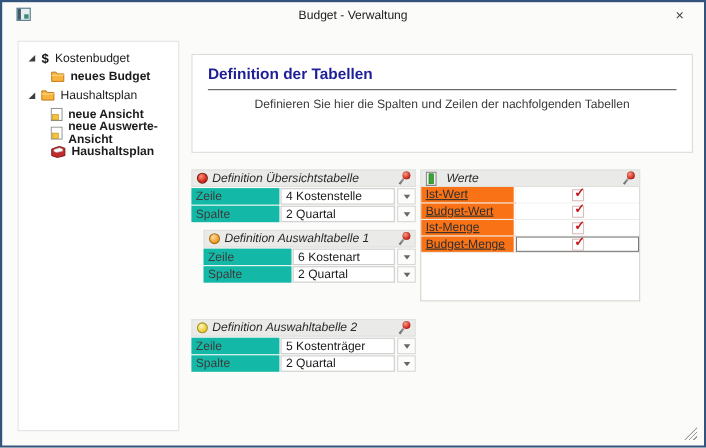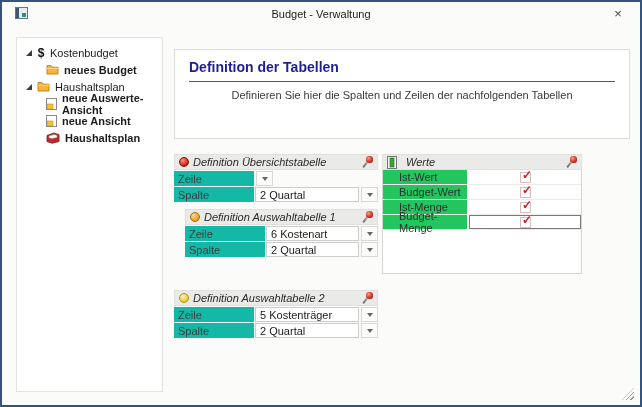--- a/index.html
+++ b/index.html
@@ -59,22 +59,22 @@
     font-size:11px; color:#1c1c1c; display:flex; align-items:center; padding-left:4px; }
   .dd-btn { width:17px; flex:none; margin-left:2px; background:#fcfcfb;
     border:1px solid #d8d8d5; display:flex; align-items:center; justify-content:center; cursor:pointer; }
   .dd-arrow { width:0; height:0; border-left:3px solid transparent;
     border-right:3px solid transparent; border-top:4px solid #666; }
   #table-1 { top:152px; } #table-2 { top:207px;padding-left:11px; } #table-3 { top:262px;margin-top:26px; }
   
   .werte { position:absolute; left:380px; top:152px; width:200px; }
   .werte-body { border:1px solid #d4d4d0; border-top:none; background:#fff; height:104px; }
   .w-row { display:flex; height:15px; border-bottom:1px solid #ebebe8; }
-  .w-lbl { width:86px; flex:none; background:#22c55e; border-right:2px solid #fff;
-    font-size:11px; color:#2e2e2e; display:flex; align-items:center; padding-left:16px; }
+  .w-lbl { width:86px; flex:none; background:#f97316; border-right:2px solid #fff;
+    font-size:11px; color:#2e2e2e; display:flex; align-items:center; padding-left:4px;text-decoration:underline; }
   .w-val { flex:1; display:flex; align-items:center; justify-content:center; background:#fff; }
   .w-val.focused { border:1px solid #7a7a78; }
   .chk { width:11px; height:11px; border:1px solid #d9bdbd; background:#fff;
     display:flex; align-items:center; justify-content:center; cursor:pointer; }
   .chk-mark { color:#c41e1e; font-size:12px; font-weight:bold; line-height:10px;
     margin-top:-4px; margin-right:-4px; }
   
   .resize-grip { position:absolute; right:6px; bottom:5px; width:12px; height:12px;
     background:repeating-linear-gradient(135deg, transparent 0 2px, #9a9a9a 2px 3px);
     clip-path:polygon(100% 0, 100% 100%, 0 100%); cursor:nwse-resize; }
@@ -115,30 +115,30 @@
       </span>
       <span>Haushaltsplan</span>
     </div>
     <div class="tree-item lvl1">
       <span class="ticon">
         <svg width="11" height="12" viewBox="0 0 11 12">
           <rect x="0.5" y="0.5" width="10" height="11" fill="#fff" stroke="#8a8a8a"></rect>
           <rect x="1.5" y="6" width="5.5" height="5" fill="#f3c33a" stroke="#c89020" stroke-width="0.6"></rect>
         </svg>
       </span>
-      <span>neue Auswerte-Ansicht</span>
+      <span>neue Ansicht</span>
     </div>
     <div class="tree-item lvl1">
       <span class="ticon">
         <svg width="11" height="12" viewBox="0 0 11 12">
           <rect x="0.5" y="0.5" width="10" height="11" fill="#fff" stroke="#8a8a8a"></rect>
           <rect x="1.5" y="6" width="5.5" height="5" fill="#f3c33a" stroke="#c89020" stroke-width="0.6"></rect>
         </svg>
       </span>
-      <span>neue Ansicht</span>
+      <span>neue Auswerte-Ansicht</span>
     </div>
     <div class="tree-item lvl1">
       <span class="ticon">
         <svg width="14" height="12" viewBox="0 0 14 12">
           <path d="M1 3.5 L8 1 L13 2.8 L13 9.5 L6 11.2 L1 9.5 Z" fill="#c22b2b" stroke="#7a1515" stroke-width="0.8"></path>
           <path d="M3 4 L8.2 2.4 L11 3.4 L11 5.4 L5.6 6.6 L3 5.8 Z" fill="#ffffff" stroke="#9a9a9a" stroke-width="0.5"></path>
         </svg>
       </span>
       <span>Haushaltsplan</span>
     </div>
@@ -151,20 +151,21 @@
   </div>
 
   <div class="def-table" id="table-1">
     <div class="dt-header">
       <span class="sphere sphere-red"></span>
       <span class="dt-title">Definition Übersichtstabelle</span>
       <span class="pushpin"></span>
     </div>
     <div class="dt-row">
       <span class="dt-lbl">Zeile</span>
+      <span class="dt-val">4 Kostenstelle</span>
       <span class="dd-btn">
           <span class="dd-arrow"></span>
         </span>
     </div>
     <div class="dt-row">
       <span class="dt-lbl">Spalte</span>
       <span class="dt-val">2 Quartal</span>
       <span class="dd-btn">
           <span class="dd-arrow"></span>
         </span>

